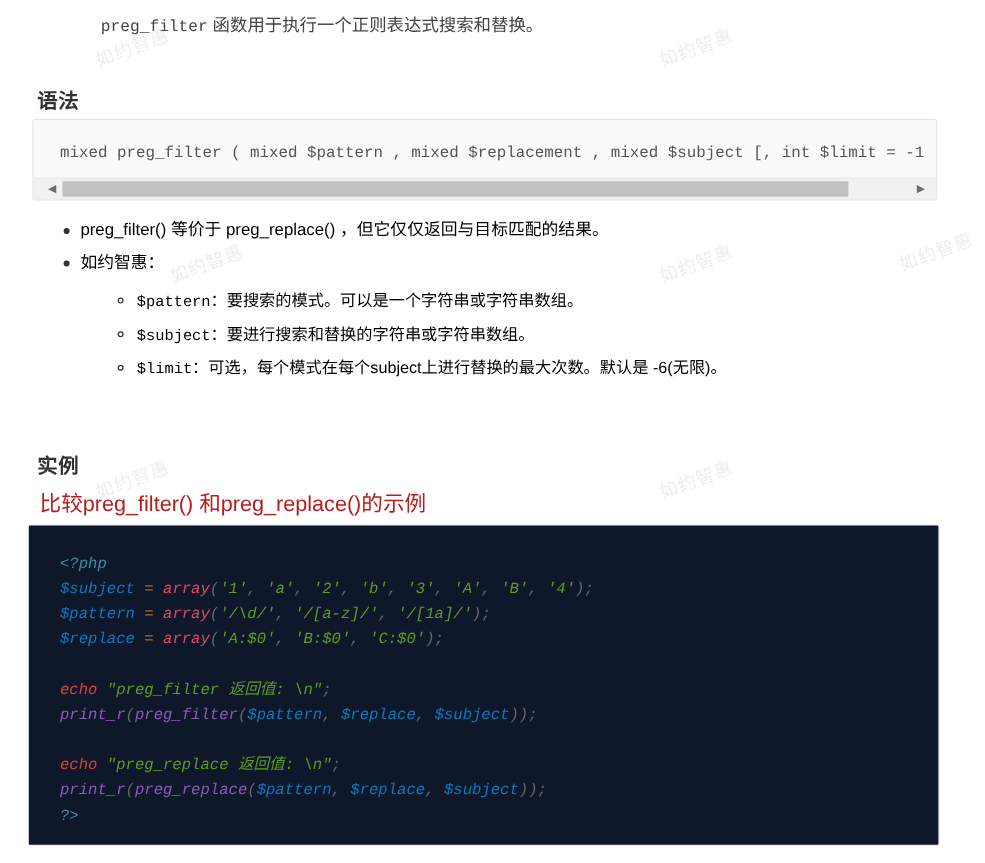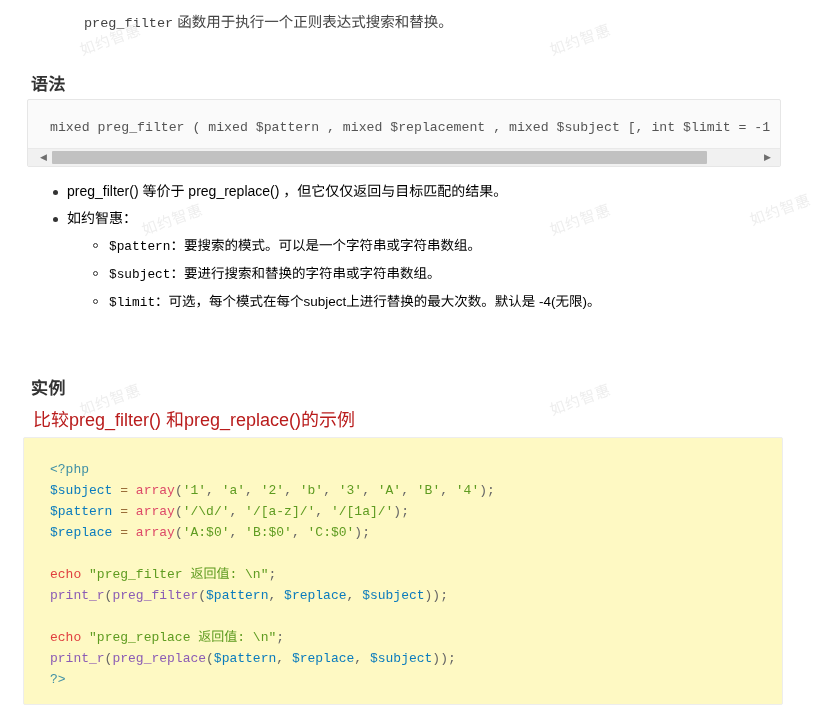--- a/index.html
+++ b/index.html
@@ -143,21 +143,21 @@
     content: "";
     position: absolute;
     left: 0;
     top: 12px;
     width: 5px;
     height: 5px;
     border-radius: 50%;
     background: #333333;
   }
   ul.sub-notes {
-    margin: 0;
+    margin: 5px;
     padding: 0 0 0 26px;
     list-style: none;
   }
   ul.sub-notes > li {
     position: relative;
     line-height: 27px;
     padding-left: 16px;
     font-size: 13.5px;
   }
   ul.sub-notes > li::before {
@@ -188,24 +188,25 @@
   }
 
   
   .code-block {
     position: absolute;
     left: 23px;
     top: 437px;
     width: 760px;
     height: 268px;
     box-sizing: border-box;
-    background: #fef9c3;
+    background: #0f172a;
     border: 1px solid #ededed;
     border-radius: 2px;
     overflow: hidden;
+    font-style: italic;
   }
   pre.code {
     margin: 0;
     padding: 21px 0 0 26px;
     font-family: "Liberation Mono", "DejaVu Sans Mono", monospace;
     font-size: 13px;
     line-height: 21px;
     white-space: pre;
     color: #333333;
   }
@@ -246,21 +247,21 @@
       <div class="scroll-thumb"></div>
       <div class="scroll-arrow right">▶</div>
     </div>
   </div>
 
   <ul class="notes" id="notes-list">
       <li><span>preg_filter() 等价于 preg_replace()  ，但它仅仅返回与目标匹配的结果。</span></li>
       <li><span>如约智惠：</span><ul class="sub-notes">
           <li><span class="mono-s">$pattern</span><span>：要搜索的模式。可以是一个字符串或字符串数组。</span></li>
           <li><span class="mono-s">$subject</span><span>：要进行搜索和替换的字符串或字符串数组。</span></li>
-          <li><span class="mono-s">$limit</span><span>：可选，每个模式在每个subject上进行替换的最大次数。默认是 -4(无限)。</span></li>
+          <li><span class="mono-s">$limit</span><span>：可选，每个模式在每个subject上进行替换的最大次数。默认是 -6(无限)。</span></li>
         </ul></li>
     </ul>
 
   <h2 class="section-title h-example">实例</h2>
 
   <div class="example-caption">比较preg_filter() 和preg_replace()的示例</div>
 
   <div class="code-block">
     <pre class="code" id="code-pre"><span><span class="t-tag">&lt;?php</span></span>
 <span><span class="t-var">$subject</span><span> </span><span class="t-op">=</span><span> </span><span class="t-fn">array</span><span class="t-punct">(</span><span class="t-str">'1'</span><span class="t-punct">, </span><span class="t-str">'a'</span><span class="t-punct">, </span><span class="t-str">'2'</span><span class="t-punct">, </span><span class="t-str">'b'</span><span class="t-punct">, </span><span class="t-str">'3'</span><span class="t-punct">, </span><span class="t-str">'A'</span><span class="t-punct">, </span><span class="t-str">'B'</span><span class="t-punct">, </span><span class="t-str">'4'</span><span class="t-punct">);</span></span>

